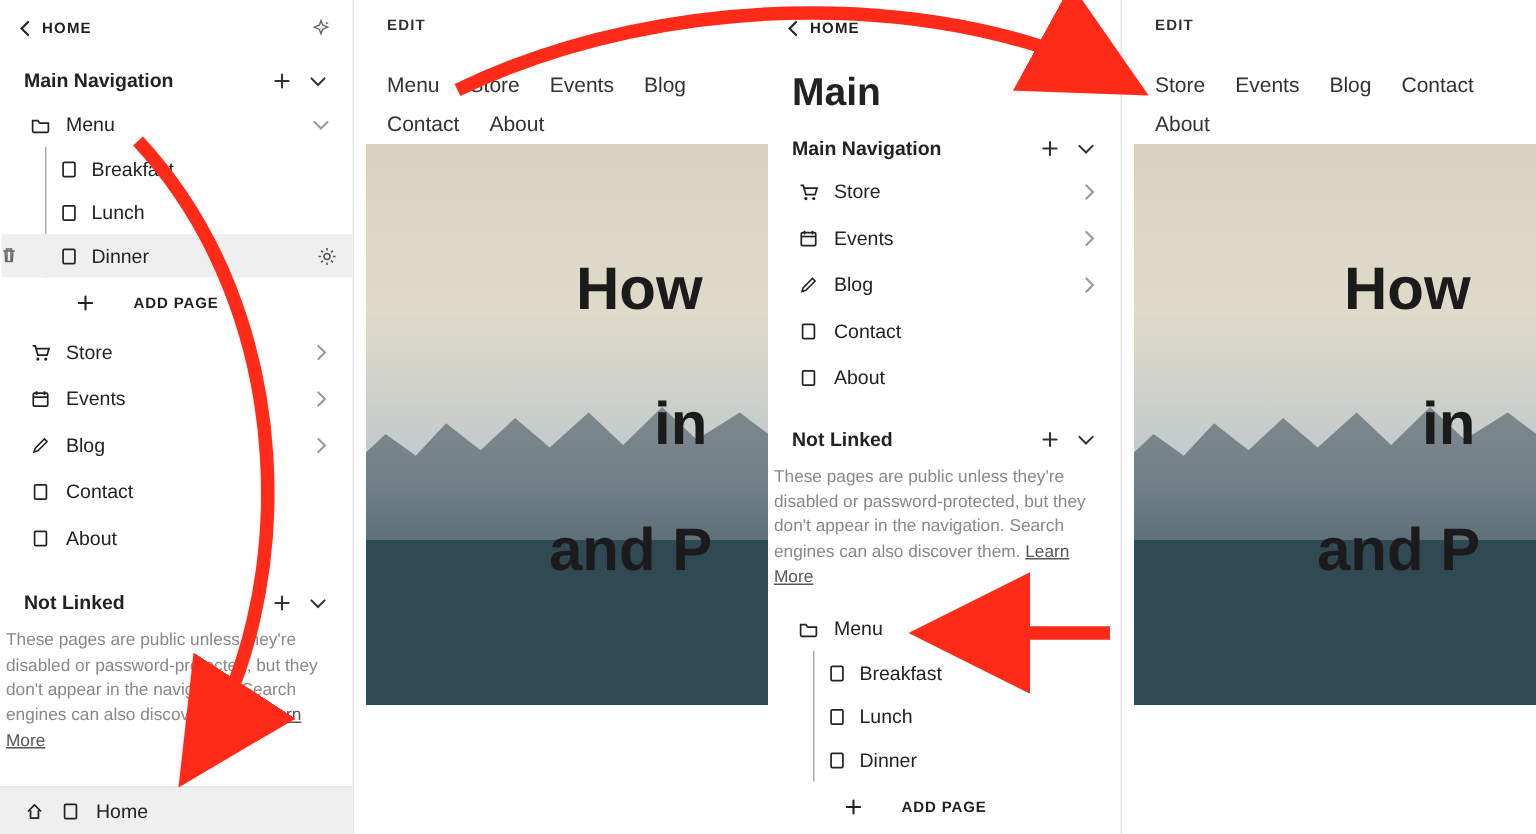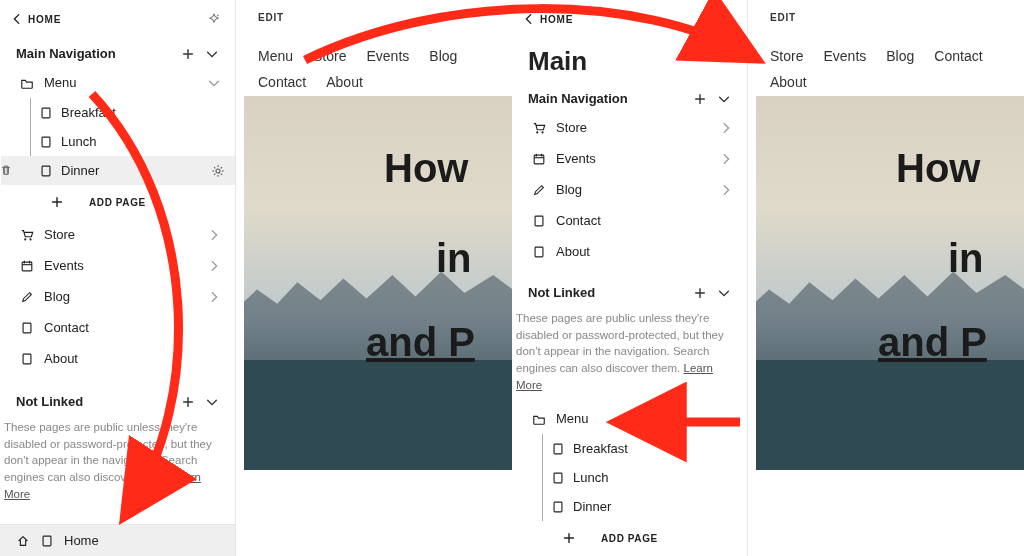--- a/index.html
+++ b/index.html
@@ -162,24 +162,25 @@
     position:absolute; left:0; right:0; bottom:0; height:110px;
     background:#304a53;
   }
   .hero h1 {
     position:absolute;
     left: 140px;
     font-size: 40px;
     font-weight: 800;
     color: #1b1b1b;
     white-space: nowrap;
+    margin-top: 25px;
   }
   .hero .l1 { top: 50px; }
   .hero .l2 { top: 140px; left: 192px; }
-  .hero .l3 { top: 224px; left: 122px; text-decoration: underline; }
+  .hero .l3 { top: 224px; left: 122px; }
 
   
   .ico { width:14px; height:14px; display:inline-block; flex-shrink:0;}
   .ico svg { width:100%; height:100%; display:block; }
 
   
   .annotate {
     position:absolute; top:0; left:0; width:1024px; height:556px; pointer-events:none;
   }
 

